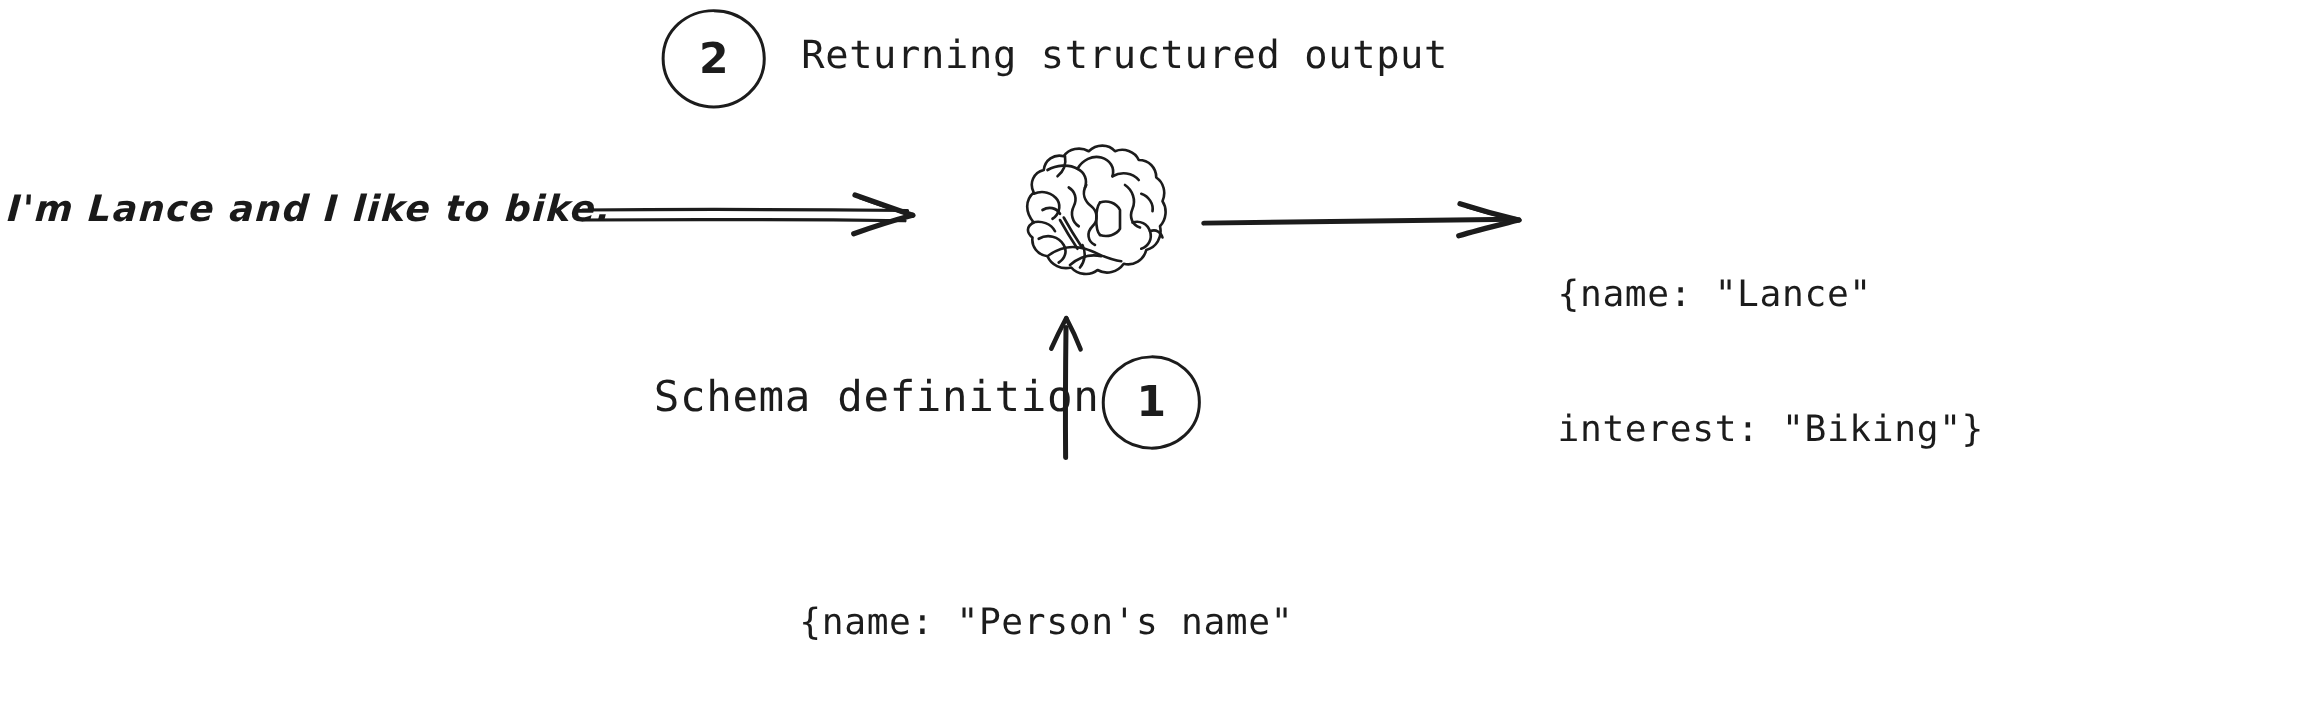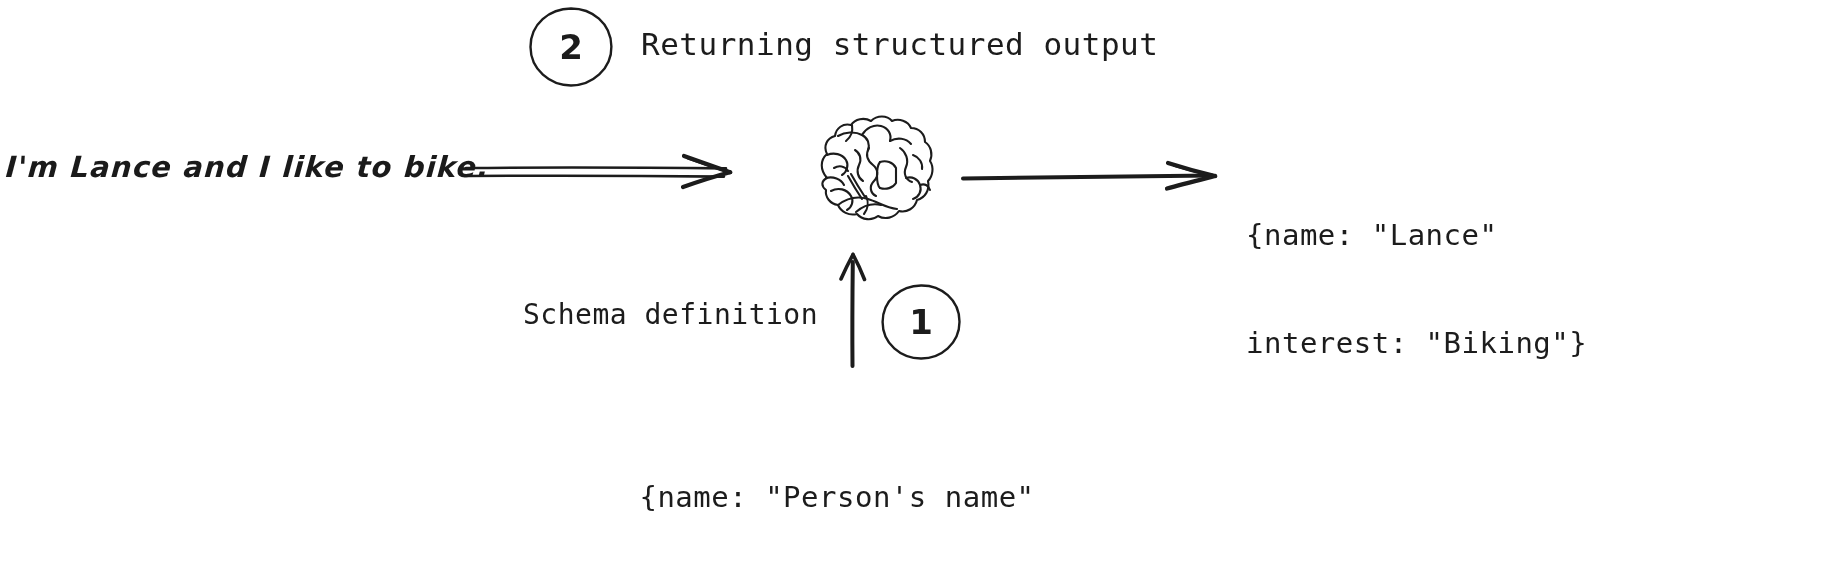--- a/index.html
+++ b/index.html
@@ -44,21 +44,21 @@
 
   #step2-label {
     left: 641px;
     top: 26px;
     font-size: 31px;
   }
 
   #schema-label {
     left: 523px;
     top: 298px;
-    font-size: 28px;
+    font-size: 34px;
   }
 
   #output-block {
     left: 1246px;
     top: 145px;
     font-size: 29px;
     line-height: 36px;
     text-align: left;
   }
 

